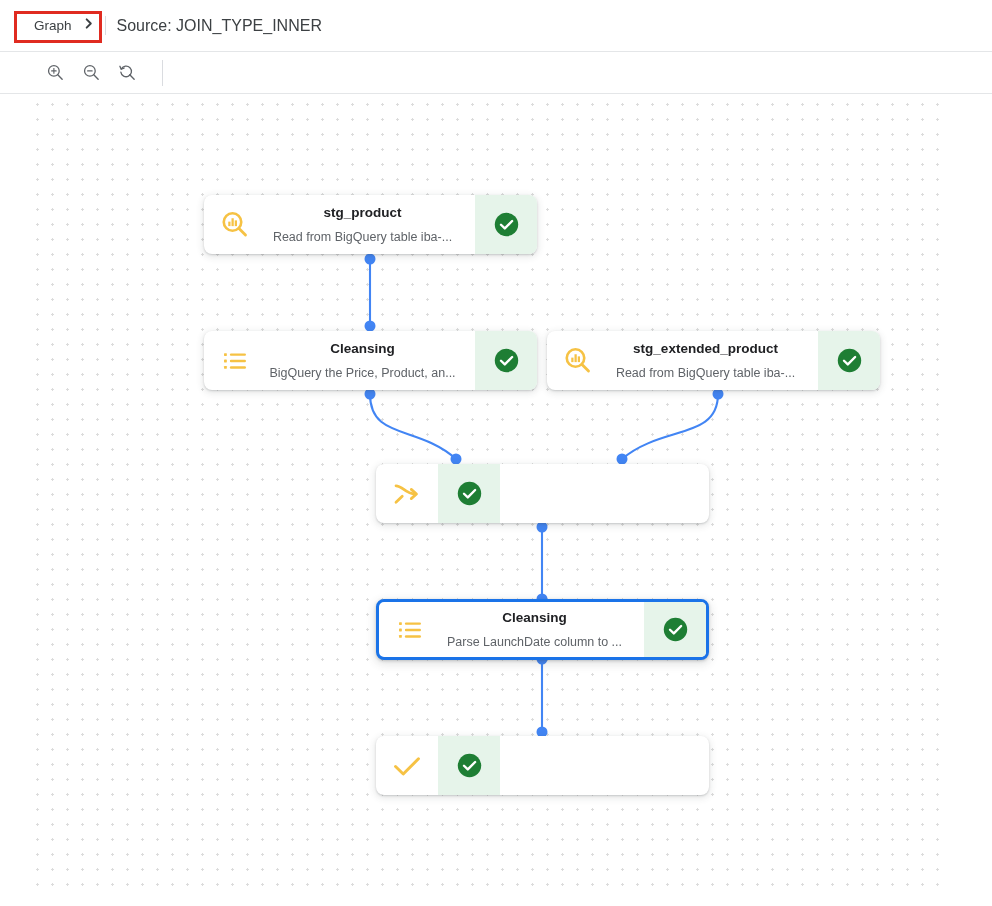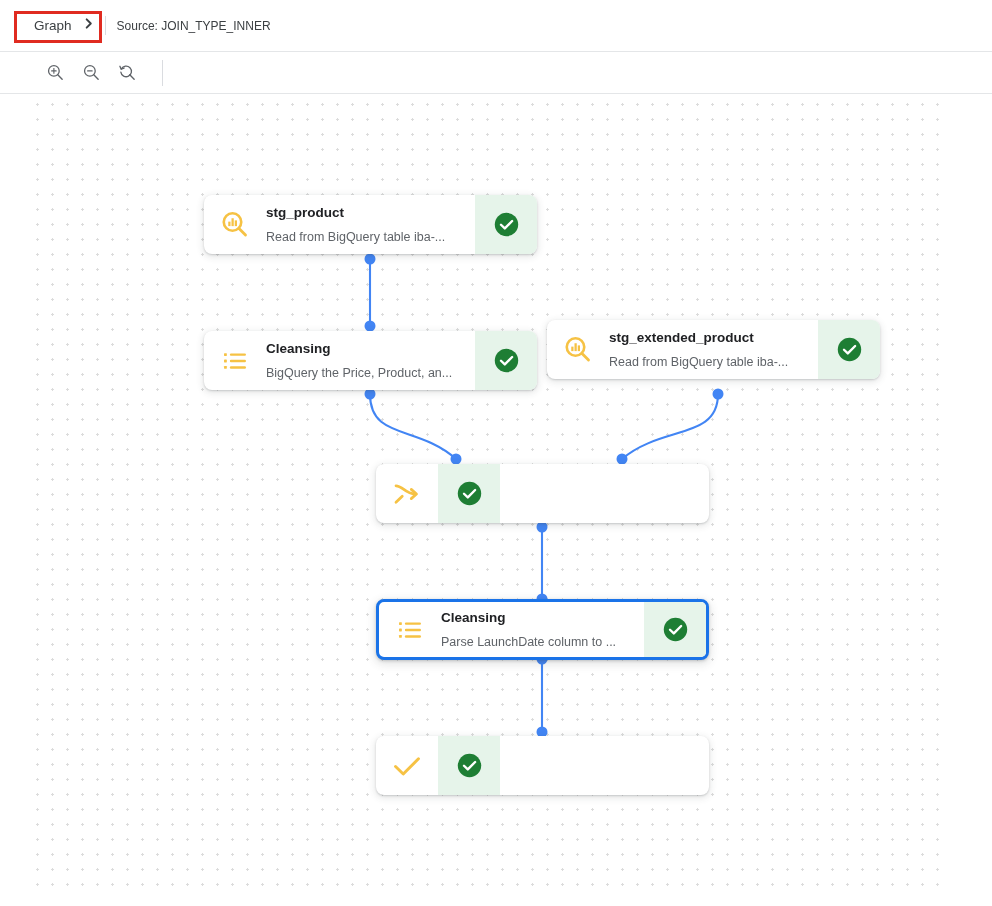--- a/index.html
+++ b/index.html
@@ -42,21 +42,21 @@
     width: 11px;
     height: 11px;
   }
   .crumb-sep {
     width: 1px;
     height: 19px;
     background: #dadce0;
     margin: 0 1px 0 0;
   }
   .crumb-source {
-    font-size: 12px;
+    font-size: 16px;
     color: #3c4043;
     padding-left: 10px;
     white-space: nowrap;
   }
   
   .annot-box {
     position: absolute;
     left: 14px;
     top: 11px;
     width: 88px;
@@ -140,20 +140,21 @@
     justify-content: center;
     flex: none;
   }
   .node-text {
     flex: 1 1 auto;
     min-width: 0;
     display: flex;
     flex-direction: column;
     justify-content: center;
     padding-right: 16px;
+    align-items: center;
   }
   .node-title {
     font-size: 13.5px;
     font-weight: bold;
     color: #202124;
     line-height: 17px;
     white-space: nowrap;
     overflow: hidden;
     text-overflow: ellipsis;
   }
@@ -291,21 +292,21 @@
       <div class="node-desc">BigQuery the Price, Product, an...</div>
     </div>
     <div class="node-status">
       <svg width="27" height="27" viewBox="0 0 24 24">
         <circle cx="12" cy="12" r="10.4" fill="#1e7e34"></circle>
         <path d="M7.1 12.2 L10.5 15.5 L17 8.9" fill="none" stroke="#ffffff" stroke-width="2.1" stroke-linecap="round" stroke-linejoin="round"></path>
       </svg>
     </div>
   </div>
 
-  <div class="node" style="left:519px; top:225px; width:333px;">
+  <div class="node" style="left:519px; top:236px; width:333px;">
     <div class="node-icon">
       <svg width="30" height="30" viewBox="0 0 24 24">
         <circle cx="10" cy="9.6" r="7" fill="none" stroke="#f6c244" stroke-width="2.1"></circle>
         <line x1="15.2" y1="14.8" x2="20.4" y2="20" stroke="#f6c244" stroke-width="2.3" stroke-linecap="round"></line>
         <rect x="6.6" y="9.3" width="1.8" height="3.6" fill="#f6c244"></rect>
         <rect x="9.2" y="6.6" width="1.8" height="6.3" fill="#f6c244"></rect>
         <rect x="11.8" y="8.3" width="1.8" height="4.6" fill="#f6c244"></rect>
       </svg>
     </div>
     <div class="node-text">

